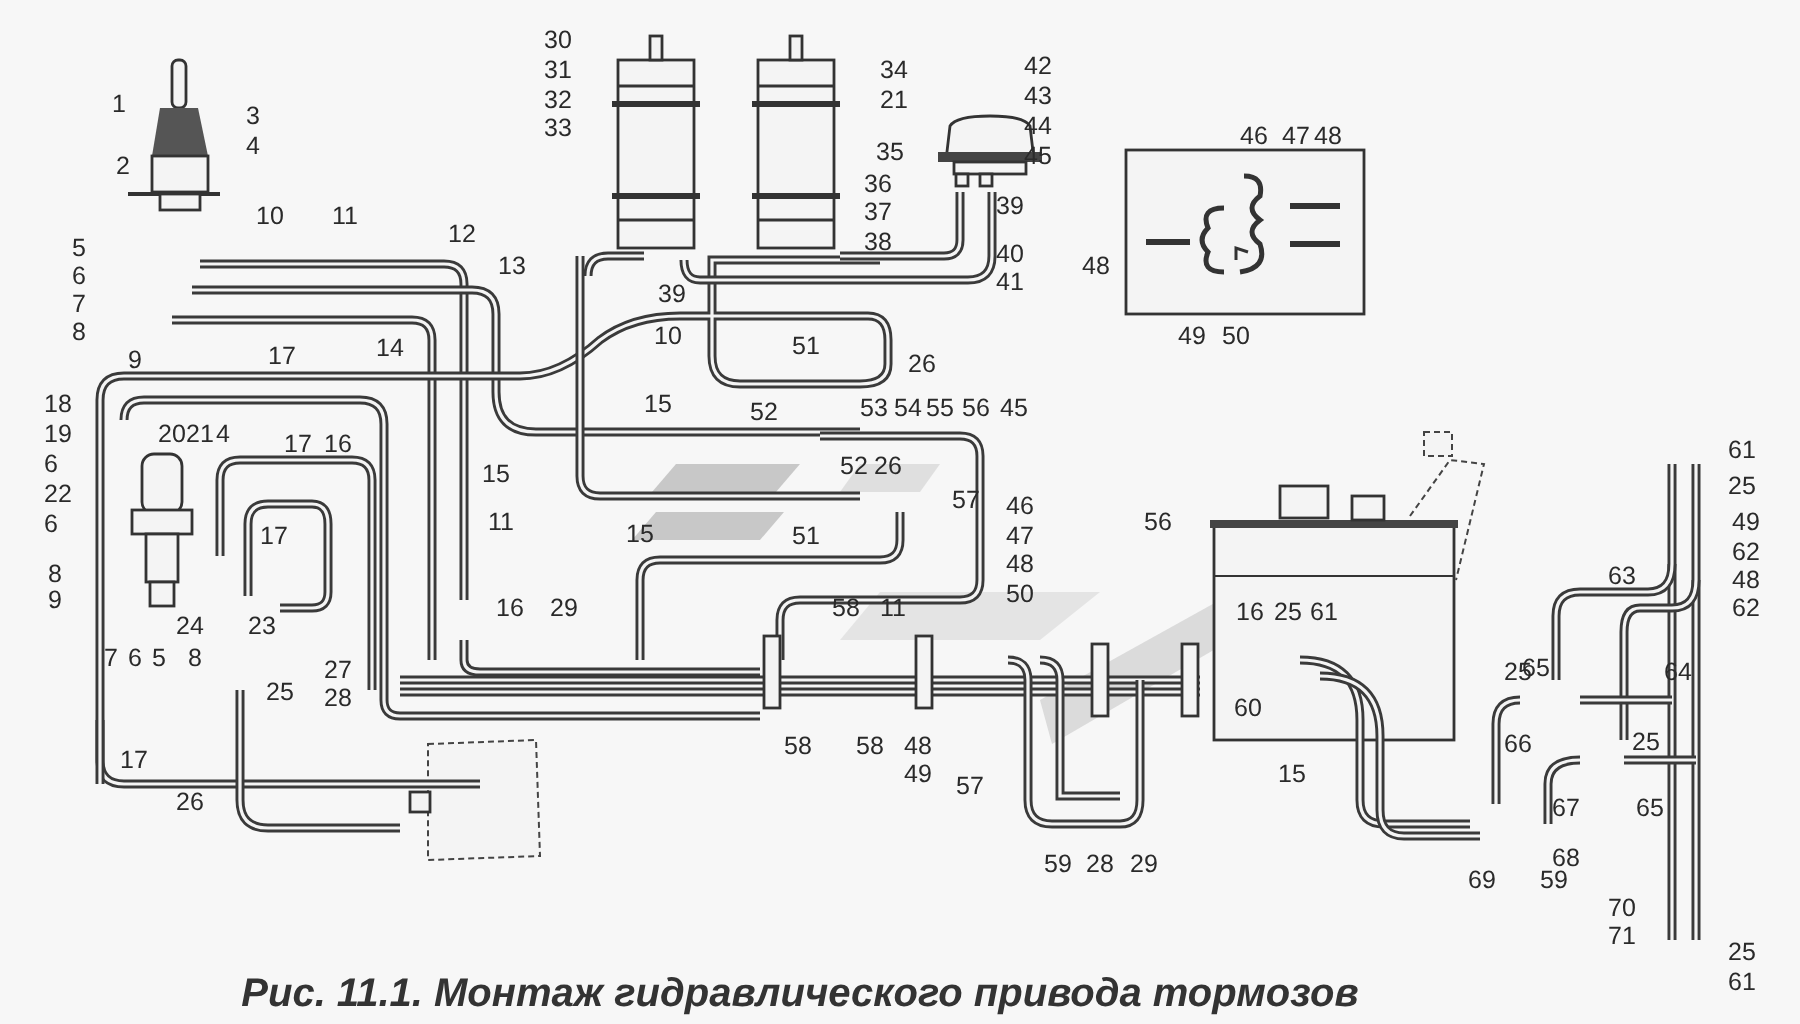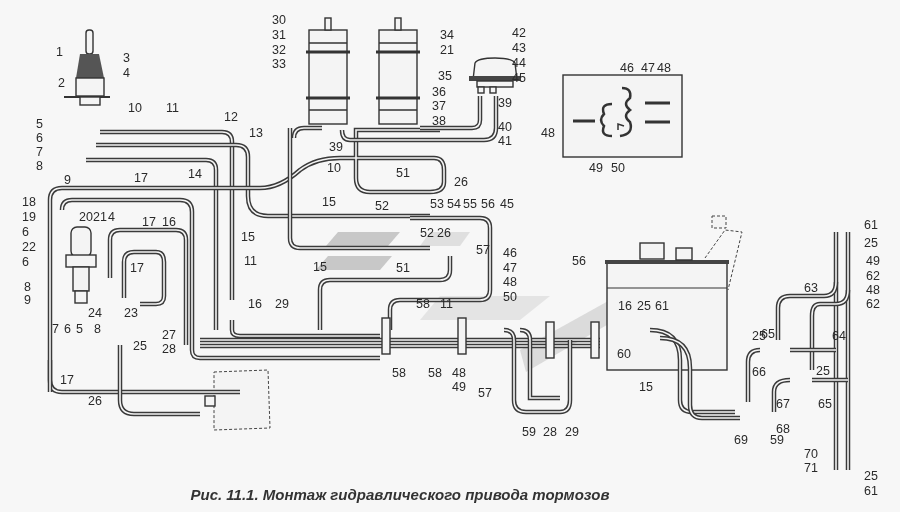--- a/index.html
+++ b/index.html
@@ -1,19 +1,19 @@
 <!DOCTYPE html>
 <html><head>
 <meta charset="utf-8">
 <style>
   html,body{margin:0;padding:0;background:#f7f7f7;}
   body{width:900px;height:512px;overflow:hidden;position:relative;font-family:"Liberation Sans",sans-serif;}
   #stage{position:absolute;left:0;top:0;width:900px;height:512px;}
   svg text{font-family:"Liberation Sans",sans-serif;font-size:12.5px;fill:#2a2a2a;}
-  .caption{position:absolute;left:0;width:800px;top:486px;text-align:center;font-family:"Liberation Sans",sans-serif;font-weight:bold;font-style:italic;font-size:15px;color:#333;}
+  .caption{position:absolute;left:0;width:800px;top:486px;text-align:center;font-family:"Liberation Sans",sans-serif;font-weight:bold;font-style:italic;font-size:20px;color:#333;}
   .pipe{fill:none;stroke:#3a3a3a;stroke-width:4.5;}
   .pipe-in{fill:none;stroke:#f4f4f4;stroke-width:1.6;}
   .ghost{fill:#c8c8c8;}
   .outline{fill:#f4f4f4;stroke:#333;stroke-width:1.4;}
   .dash{fill:#f4f4f4;stroke:#444;stroke-width:1;stroke-dasharray:3 2;}
 </style>
 </head>
 <body>
 
 <div id="stage">

